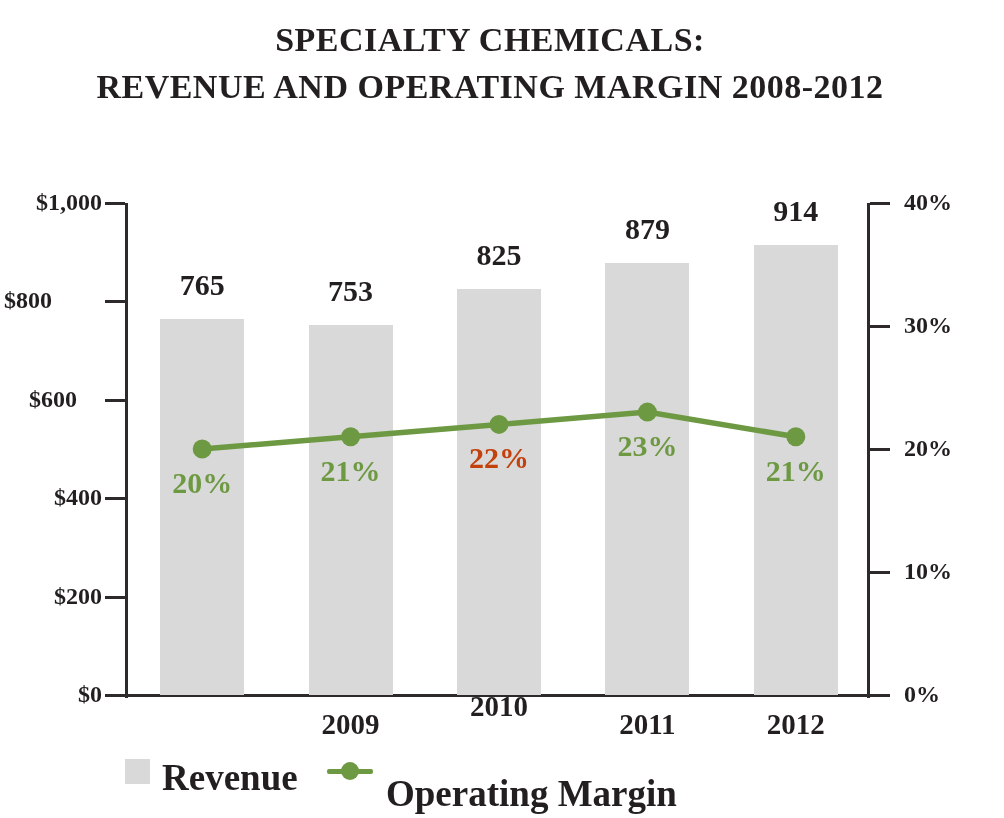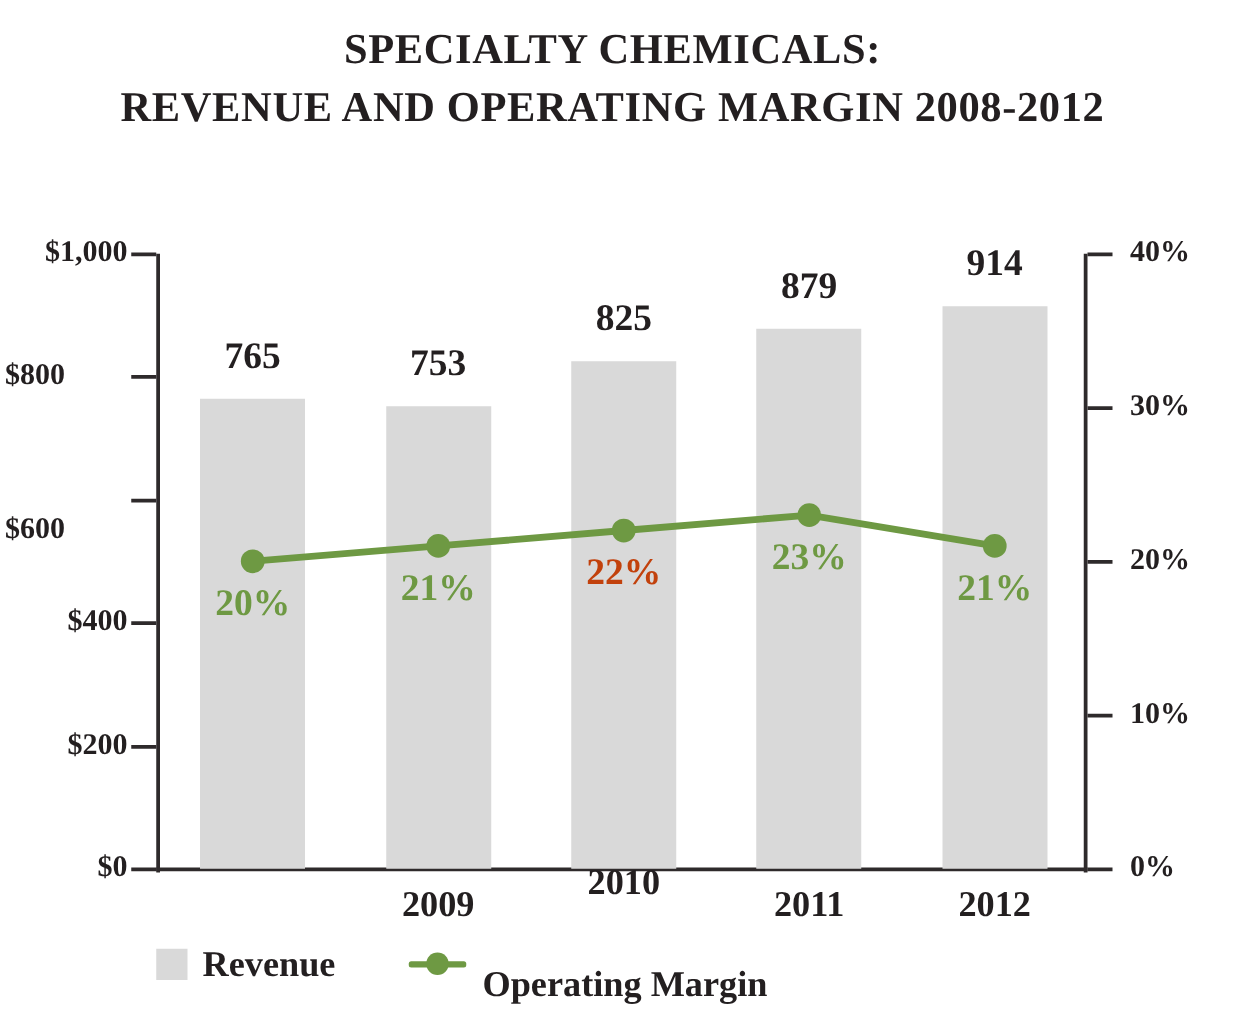--- a/index.html
+++ b/index.html
@@ -58,21 +58,21 @@
     color: #231f20;
     white-space: nowrap;
   }
   .line-svg { position: absolute; inset: 0; pointer-events: none; }
   .legend { position: absolute; left: 0; top: 0; width: 100%; height: 100%; }
   .legend-swatch-bar { position: absolute; width: 25px; height: 25px; background: #d9d9d9; }
   .legend-line { position: absolute; height: 5px; border-radius: 2px; }
   .legend-dot { position: absolute; width: 18px; height: 18px; border-radius: 50%; }
   .legend-label {
     position: absolute;
-    font-size: 29px;
+    font-size: 37px;
     font-weight: 600;
     color: #231f20;
     white-space: nowrap;
   }
 </style>
 </head>
 <body>
 
 <div class="stage">
   <div class="title-block">
@@ -84,21 +84,21 @@
       <div class="axis-line" style="left: 125px; top: 203px; width: 3px; height: 495px;"></div>
       <div class="axis-line" style="left: 867px; top: 203px; width: 3px; height: 495px;"></div>
       <div class="axis-line" style="left: 125px; top: 694px; width: 745px; height: 3px;"></div>
       <div class="tick-line" style="left: 105px; top: 694px; width: 20px; height: 3px;"></div>
       <div class="tick-label" style="left: 4px; width: 98px; top: 678px; text-align: right;">$0</div>
       <div class="tick-line" style="left: 105px; top: 595.6px; width: 20px; height: 3px;"></div>
       <div class="tick-label" style="left: 4px; width: 98px; top: 579.6px; text-align: right;">$200</div>
       <div class="tick-line" style="left: 105px; top: 497.2px; width: 20px; height: 3px;"></div>
       <div class="tick-label" style="left: 4px; width: 98px; top: 481.2px; text-align: right;">$400</div>
       <div class="tick-line" style="left: 105px; top: 398.8px; width: 20px; height: 3px;"></div>
-      <div class="tick-label" style="left: 4px; width: 98px; top: 382.8px; text-align: left; margin-top: 24px;">$600</div>
+      <div class="tick-label" style="left: 4px; width: 98px; top: 382.8px; text-align: center;">$600</div>
       <div class="tick-line" style="left: 105px; top: 300.4px; width: 20px; height: 3px;"></div>
       <div class="tick-label" style="left: 4px; width: 98px; top: 284.4px; text-align: left;">$800</div>
       <div class="tick-line" style="left: 105px; top: 202px; width: 20px; height: 3px;"></div>
       <div class="tick-label" style="left: 4px; width: 98px; top: 186px; text-align: right;">$1,000</div>
       <div class="tick-line" style="left: 870px; top: 694px; width: 20px; height: 3px;"></div>
       <div class="tick-label" style="left: 904px; top: 678px; text-align: left;">0%</div>
       <div class="tick-line" style="left: 870px; top: 571px; width: 20px; height: 3px;"></div>
       <div class="tick-label" style="left: 904px; top: 555px; text-align: left;">10%</div>
       <div class="tick-line" style="left: 870px; top: 448px; width: 20px; height: 3px;"></div>
       <div class="tick-label" style="left: 904px; top: 432px; text-align: left;">20%</div>

